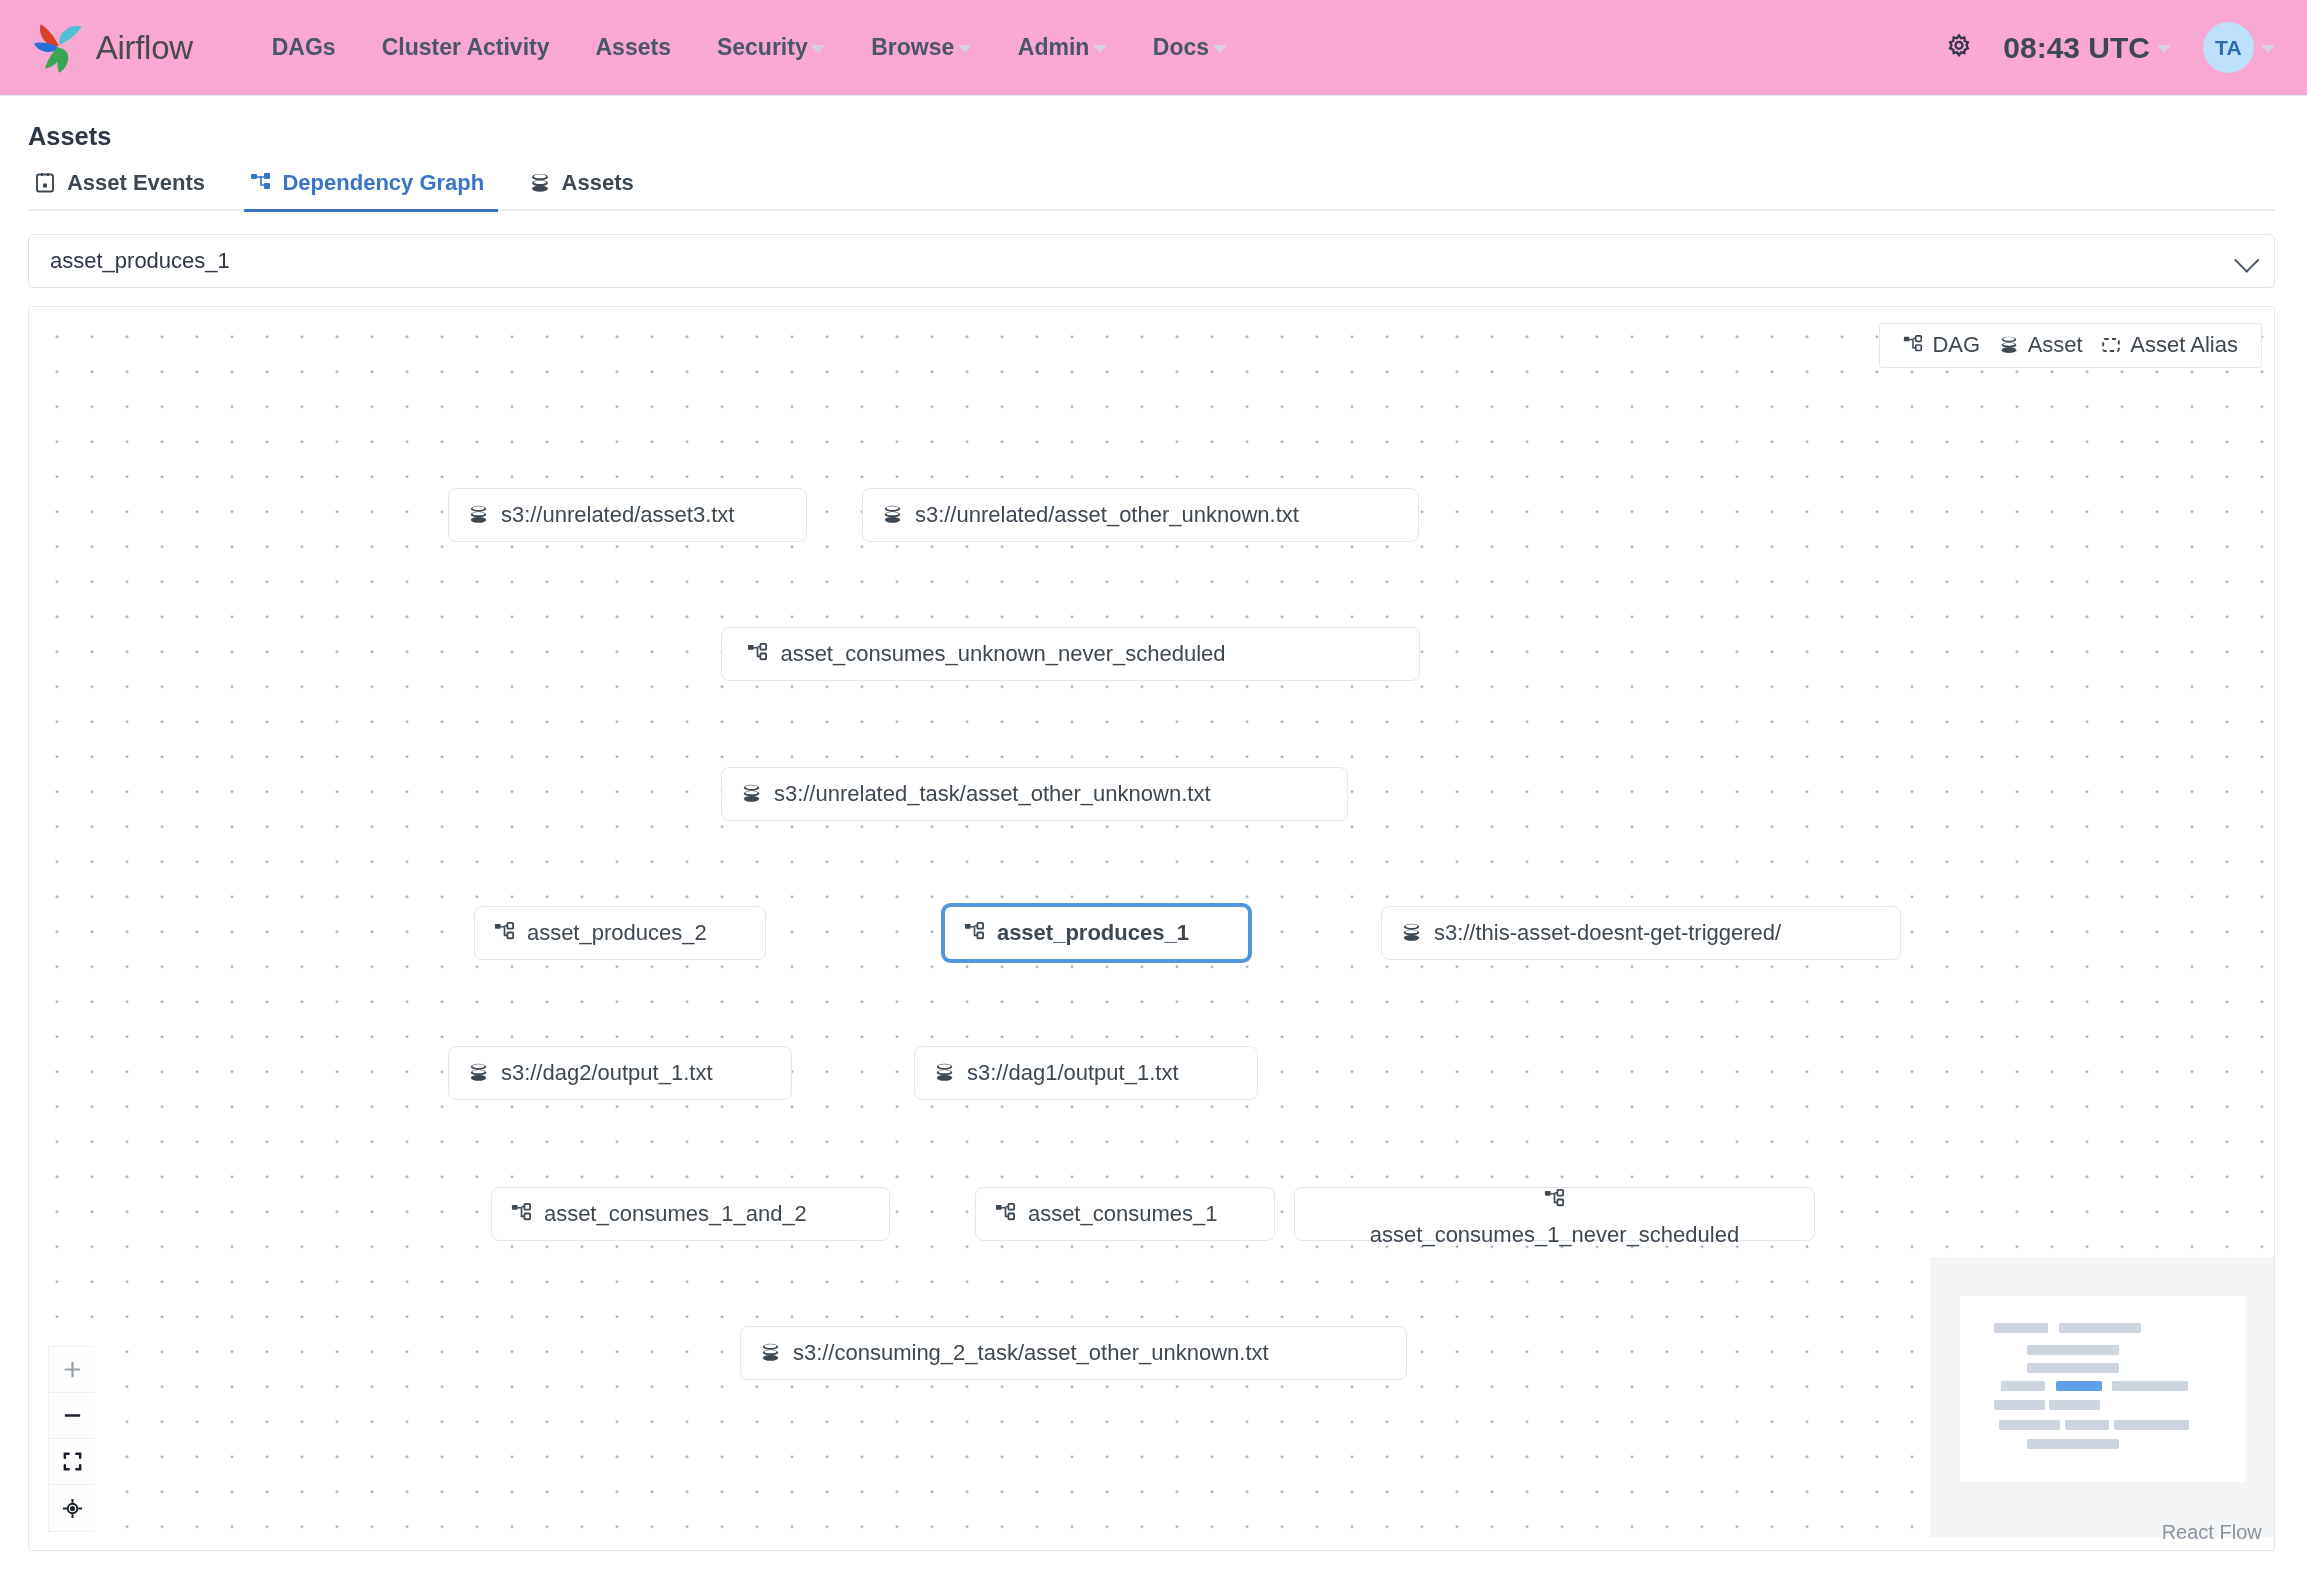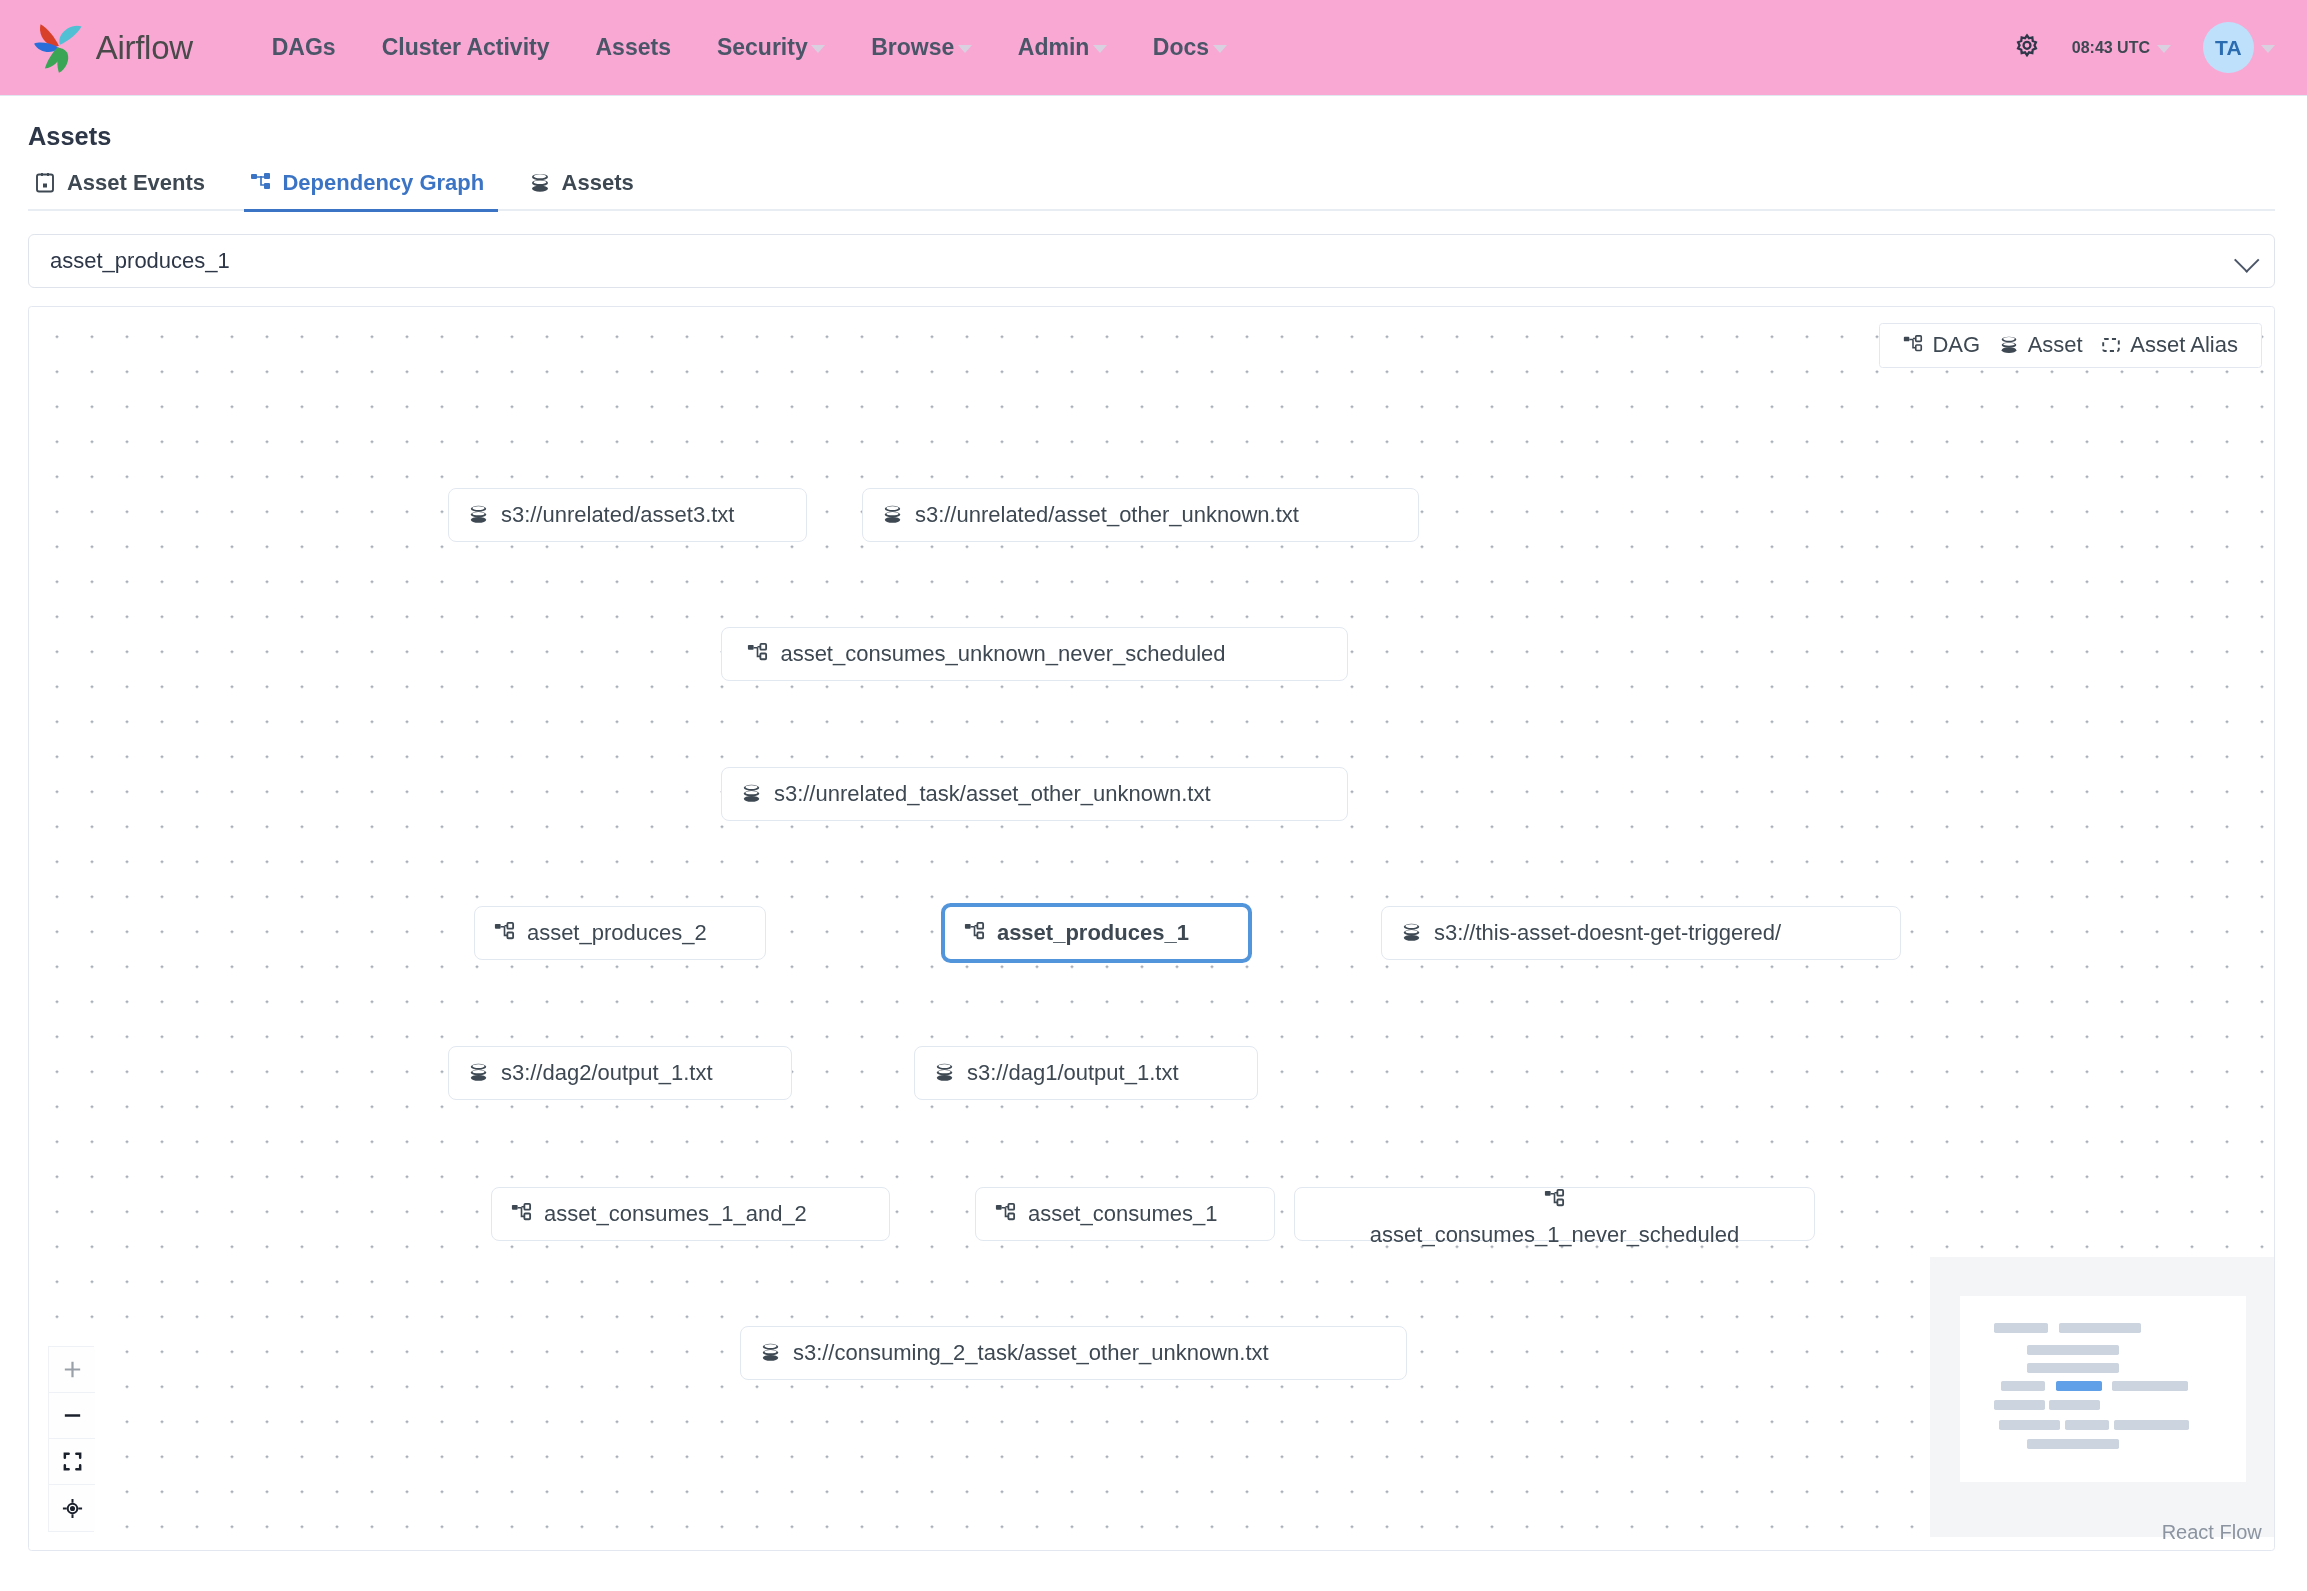--- a/index.html
+++ b/index.html
@@ -39,21 +39,21 @@
     display: inline-block;
     margin-top: 3.5px;
   }
   .nav-right {
     position: absolute; right: 32px; top: 0; bottom: 0;
     display: flex; align-items: center; gap: 0;
   }
   .gear-btn { padding: 7px 12.3px; cursor: pointer; display: flex; align-items: center; }
   .clock {
     display: flex; align-items: center; gap: 7px;
-    font-size: 16px; font-weight: bold; color: #3d4852;
+    font-size: 30px; font-weight: bold; color: #3d4852;
     padding: 8.8px 16px; cursor: pointer; white-space: nowrap;
   }
   .avatar-wrap { display: flex; align-items: center; gap: 7px; padding-left: 16px; cursor: pointer; }
   .avatar {
     width: 51px; height: 51px; border-radius: 50%;
     background: #bee0fb; color: #2b6cb0;
     font-size: 21px; font-weight: bold;
     display: flex; align-items: center; justify-content: center;
     letter-spacing: 0.4px;
   }
@@ -341,21 +341,21 @@
             <svg width="23" height="23" viewBox="0 0 24 24">
               <ellipse cx="12" cy="6" rx="8" ry="3.1" fill="#3d4852"></ellipse>
               <ellipse cx="12" cy="12" rx="8" ry="3.1" fill="#3d4852"></ellipse>
               <ellipse cx="12" cy="17.6" rx="8" ry="3.1" fill="#3d4852"></ellipse>
               <ellipse cx="12" cy="5.3" rx="6.3" ry="2" fill="#ffffff"></ellipse>
               <ellipse cx="12" cy="11.2" rx="6.3" ry="1.7" fill="#ffffff"></ellipse>
             </svg>
           </span>
           <span>s3://unrelated/asset_other_unknown.txt</span>
         </div>
-        <div class="node" style="left: 692px; top: 320px; width: 627px; padding-left: 24px;">
+        <div class="node" style="left: 692px; top: 320px; width: 699px; padding-left: 24px;">
           <span class="node-icon">
             <svg width="23" height="23" viewBox="0 0 24 24">
               <rect x="2" y="3" width="6" height="5" rx="1" fill="#3d4852"></rect>
               <rect x="15" y="2" width="6" height="6" rx="1" fill="none" stroke="#3d4852" stroke-width="1.9"></rect>
               <rect x="15" y="12" width="6" height="6" rx="1" fill="none" stroke="#3d4852" stroke-width="1.9"></rect>
               <path d="M8 6h4M12 6v9h3M12 5h3" stroke="#3d4852" stroke-width="1.7" fill="none"></path>
             </svg>
           </span>
           <span>asset_consumes_unknown_never_scheduled</span>
         </div>

